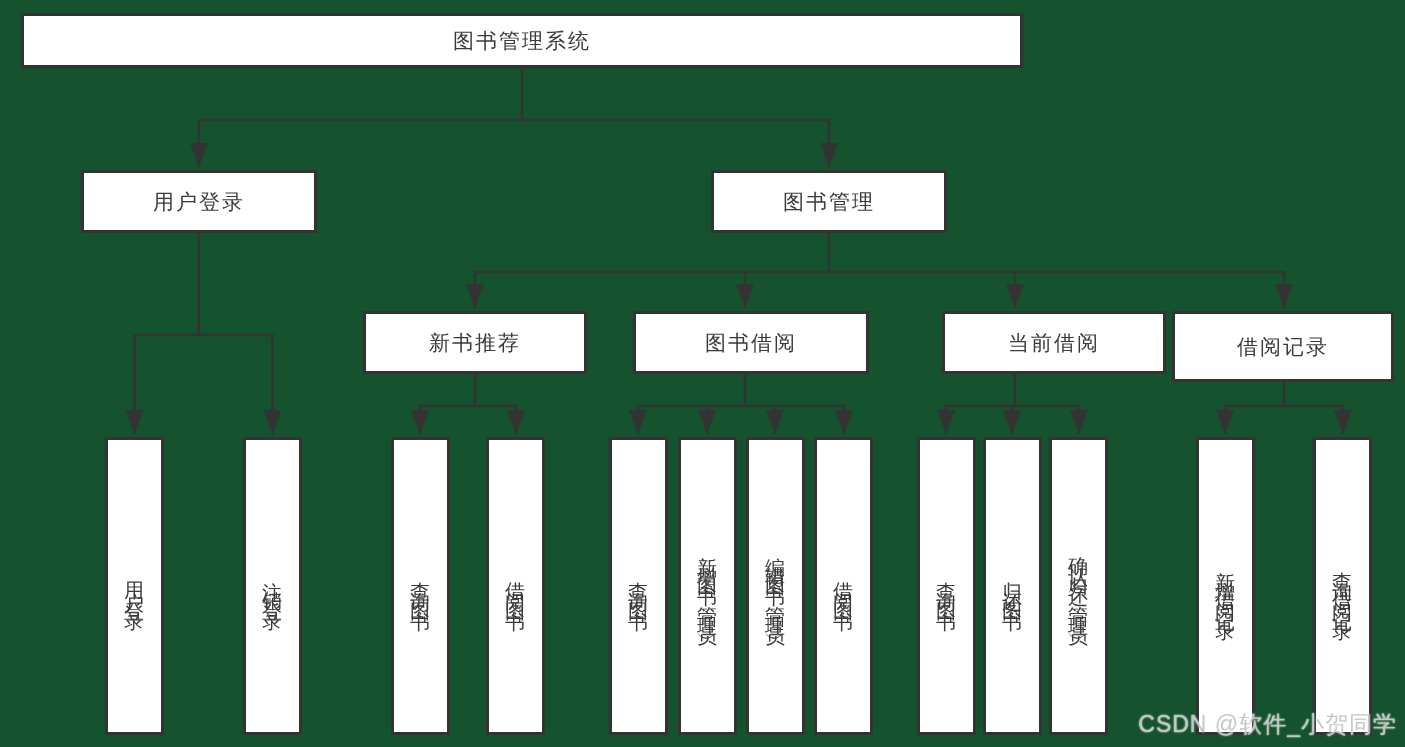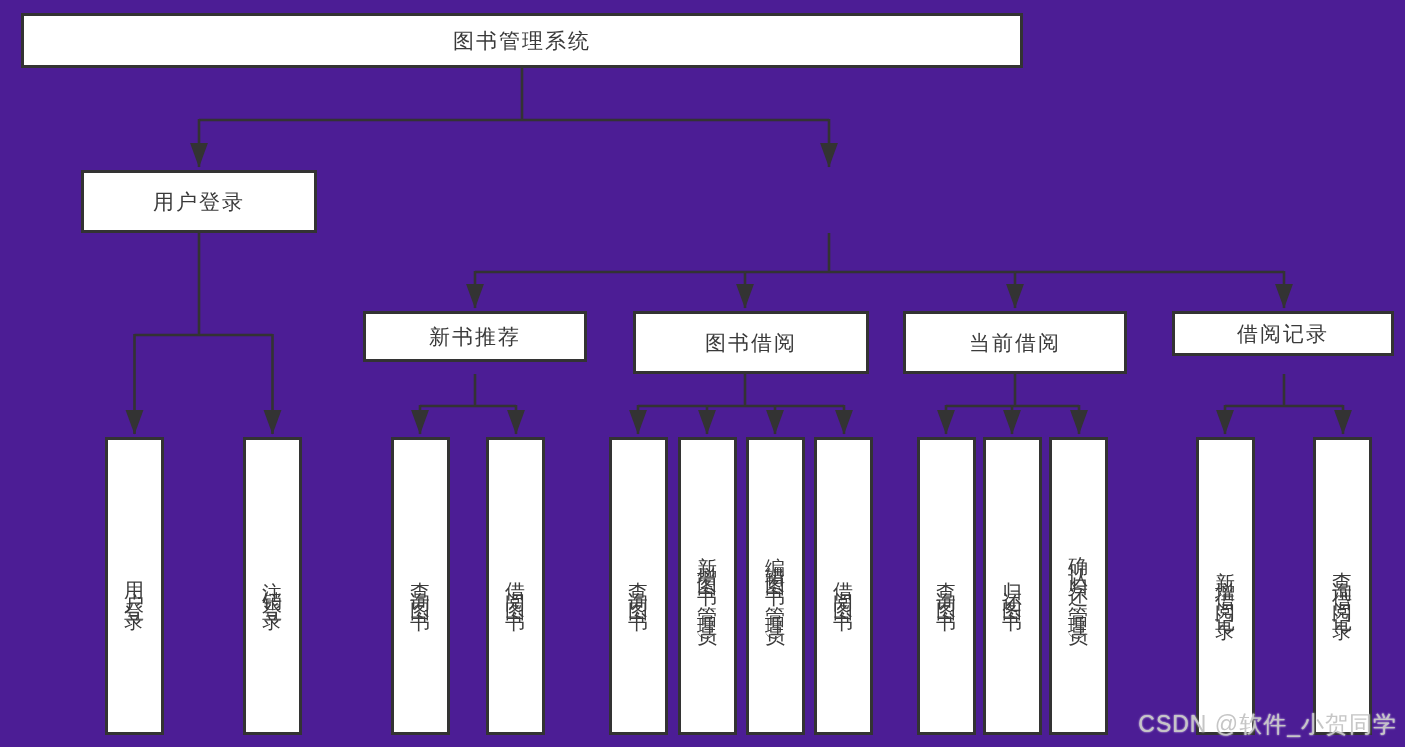--- a/index.html
+++ b/index.html
@@ -1,17 +1,17 @@
 <!DOCTYPE html>
 <html><head>
 <meta charset="utf-8">
 <style>
   html,body { margin:0; padding:0; background:#ffffff; }
   .canvas {
-    position:relative; width:1405px; height:747px; background:#4c1d95;
+    position:relative; width:1405px; height:747px; background:#14532d;
     font-family:"Liberation Sans", sans-serif; overflow:hidden;
   }
   .wires { position:absolute; left:0; top:0; z-index:0; }
   .node {
     position:absolute; box-sizing:border-box;
     border:3px solid #333333; background:#ffffff; color:#3a3a3a;
     display:flex; align-items:center; justify-content:center;
     z-index:1;
   }
   .node.h { font-size:21px; letter-spacing:2px; white-space:nowrap; }
@@ -73,31 +73,34 @@
     </g>
   </svg>
 
   <div class="node h" style="left:21px; top:13px; width:1002px; height:55px;">
     <span>图书管理系统</span>
   </div>
 
   <div class="node h" style="left:81px; top:170px; width:236px; height:63px;">
     <span>用户登录</span>
   </div>
+  <div class="node h" style="left:711px; top:170px; width:236px; height:63px;">
+    <span>图书管理</span>
+  </div>
 
-  <div class="node h" style="left:363px; top:311px; width:224px; height:51px;">
+  <div class="node h" style="left:363px; top:311px; width:224px; height:63px;">
     <span>新书推荐</span>
   </div>
   <div class="node h" style="left:633px; top:311px; width:236px; height:63px;">
     <span>图书借阅</span>
   </div>
-  <div class="node h" style="left:903px; top:311px; width:224px; height:63px;">
+  <div class="node h" style="left:942px; top:311px; width:224px; height:63px;">
     <span>当前借阅</span>
   </div>
-  <div class="node h" style="left:1172px; top:311px; width:222px; height:45px;">
+  <div class="node h" style="left:1172px; top:311px; width:222px; height:71px;">
     <span>借阅记录</span>
   </div>
 
   <div class="node v" style="left:105px; top:437px; width:59px; height:298px;">
     <span class="vtext">用户登录</span>
   </div>
   <div class="node v" style="left:243px; top:437px; width:59px; height:298px;">
     <span class="vtext">注销登录</span>
   </div>
 

